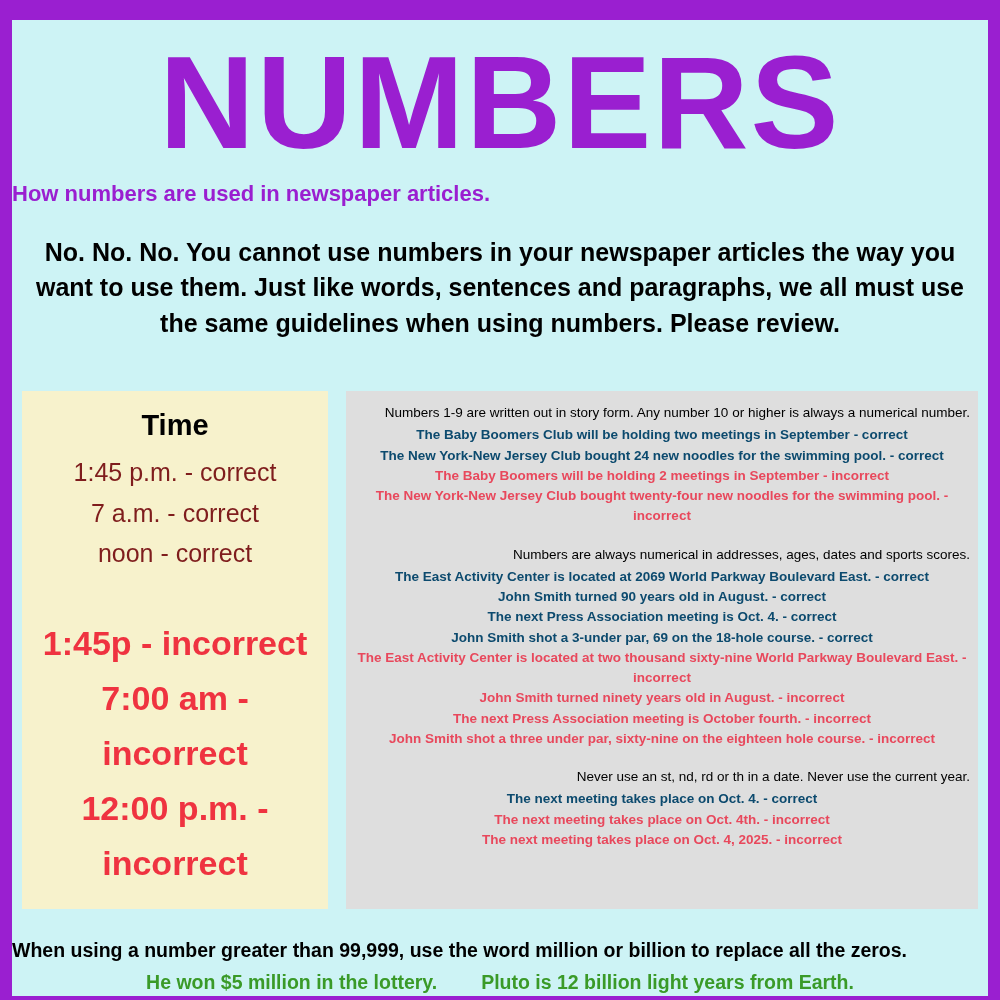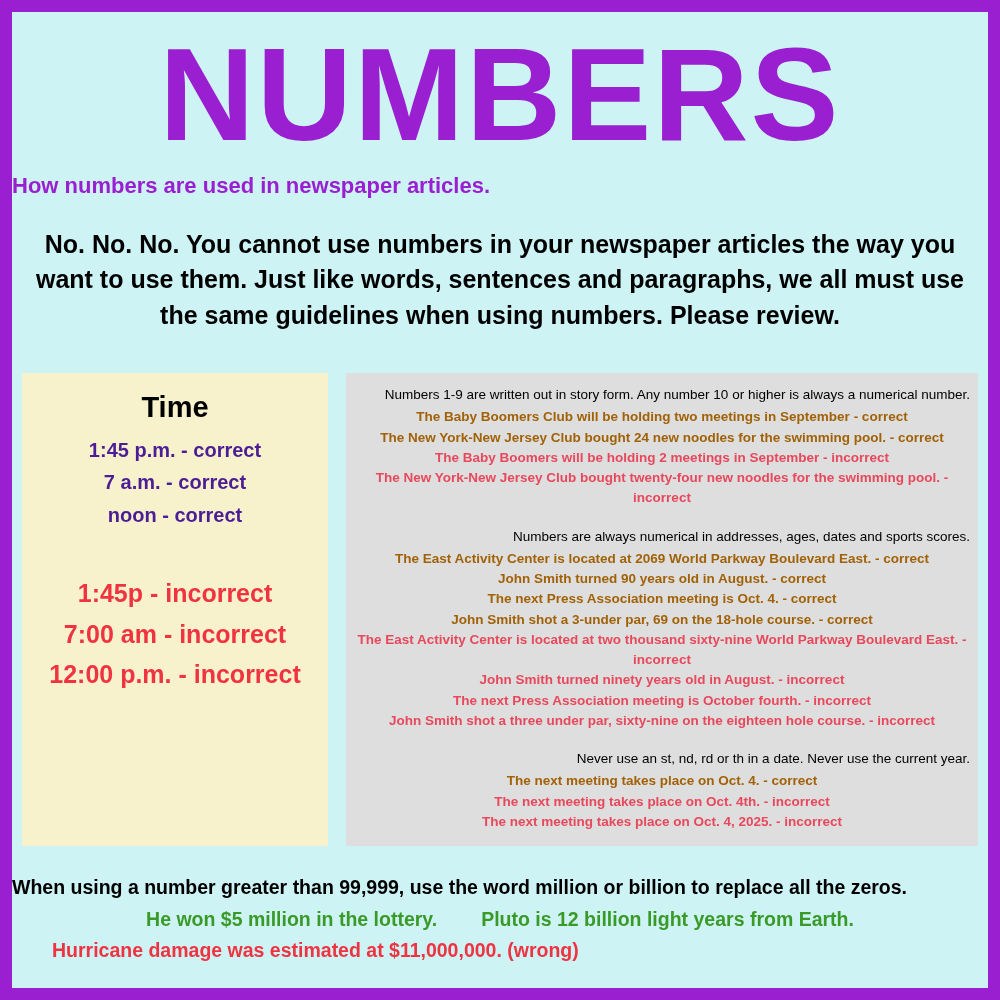--- a/index.html
+++ b/index.html
@@ -9,21 +9,21 @@
   body {
     width: 1000px;
     height: 1000px;
     background: #9a1fd0;
     font-family: "Liberation Sans", sans-serif;
     overflow: hidden;
   }
   .poster {
     position: absolute;
     left: 12px;
-    top: 12px;
+    top: 20px;
     width: 976px;
     height: 976px;
     background: #cdf3f5;
     box-sizing: border-box;
   }
   .title {
     text-align: center;
     color: #9a1fd0;
     font-weight: bold;
     font-size: 132px;
@@ -41,70 +41,70 @@
     color: #000;
     font-weight: bold;
     font-size: 25px;
     line-height: 1.42;
     text-align: center;
     margin: 28px 18px 0 18px;
   }
   .columns {
     display: flex;
     align-items: stretch;
-    margin-top: 34px;
+    margin-top: 44px;
     padding: 6px 10px;
     box-sizing: border-box;
   }
   .time-box {
     width: 306px;
     background: #f7f2cc;
     padding: 14px 6px 18px 6px;
     box-sizing: border-box;
     text-align: center;
   }
   .time-box h2 {
     margin: 4px 0 10px 0;
     font-size: 29px;
     font-weight: bold;
     color: #000;
   }
   .time-correct {
-    color: #4c1d95;
-    font-weight: bold;
-    font-size: 20px;
+    color: #7f1d1d;
+    font-weight: normal;
+    font-size: 25px;
     line-height: 1.62;
   }
   .time-gap {
     height: 42px;
   }
   .time-incorrect {
     color: #ef3340;
     font-weight: bold;
-    font-size: 25px;
+    font-size: 34px;
     line-height: 1.62;
   }
   .rules-box {
     flex: 1;
     background: #dedede;
     margin-left: 18px;
     padding: 12px 8px 14px 8px;
     box-sizing: border-box;
     text-align: center;
   }
   .rule-head {
     color: #000;
     font-size: 13.5px;
     font-weight: normal;
     line-height: 1.5;
     margin-bottom: 2px;
     text-align: right;
   }
   .ex-correct {
-    color: #a16207;
+    color: #0c4a6e;
     font-size: 13.5px;
     font-weight: bold;
     line-height: 1.5;
   }
   .ex-incorrect {
     color: #e8485c;
     font-size: 13.5px;
     font-weight: bold;
     line-height: 1.5;
   }

